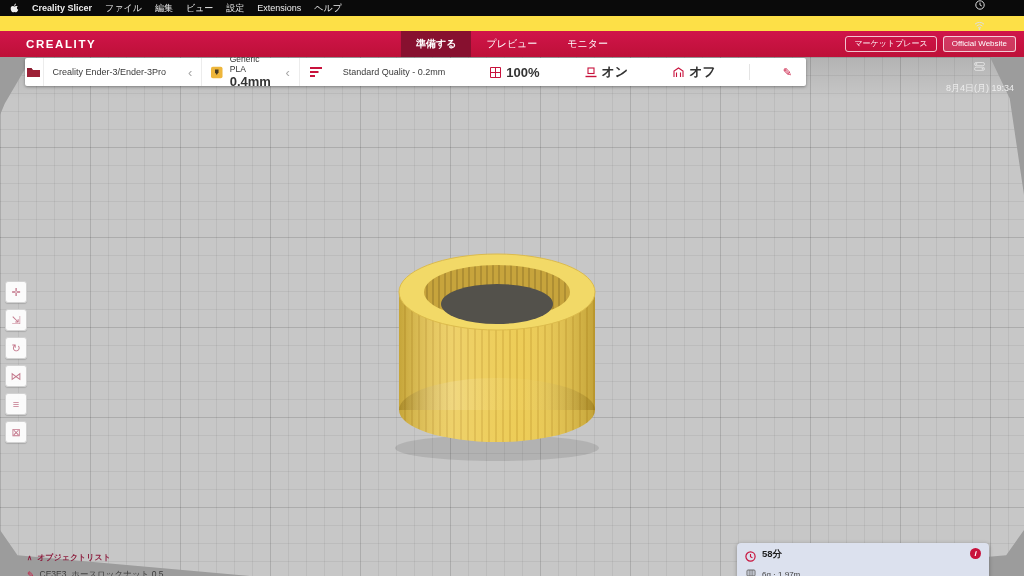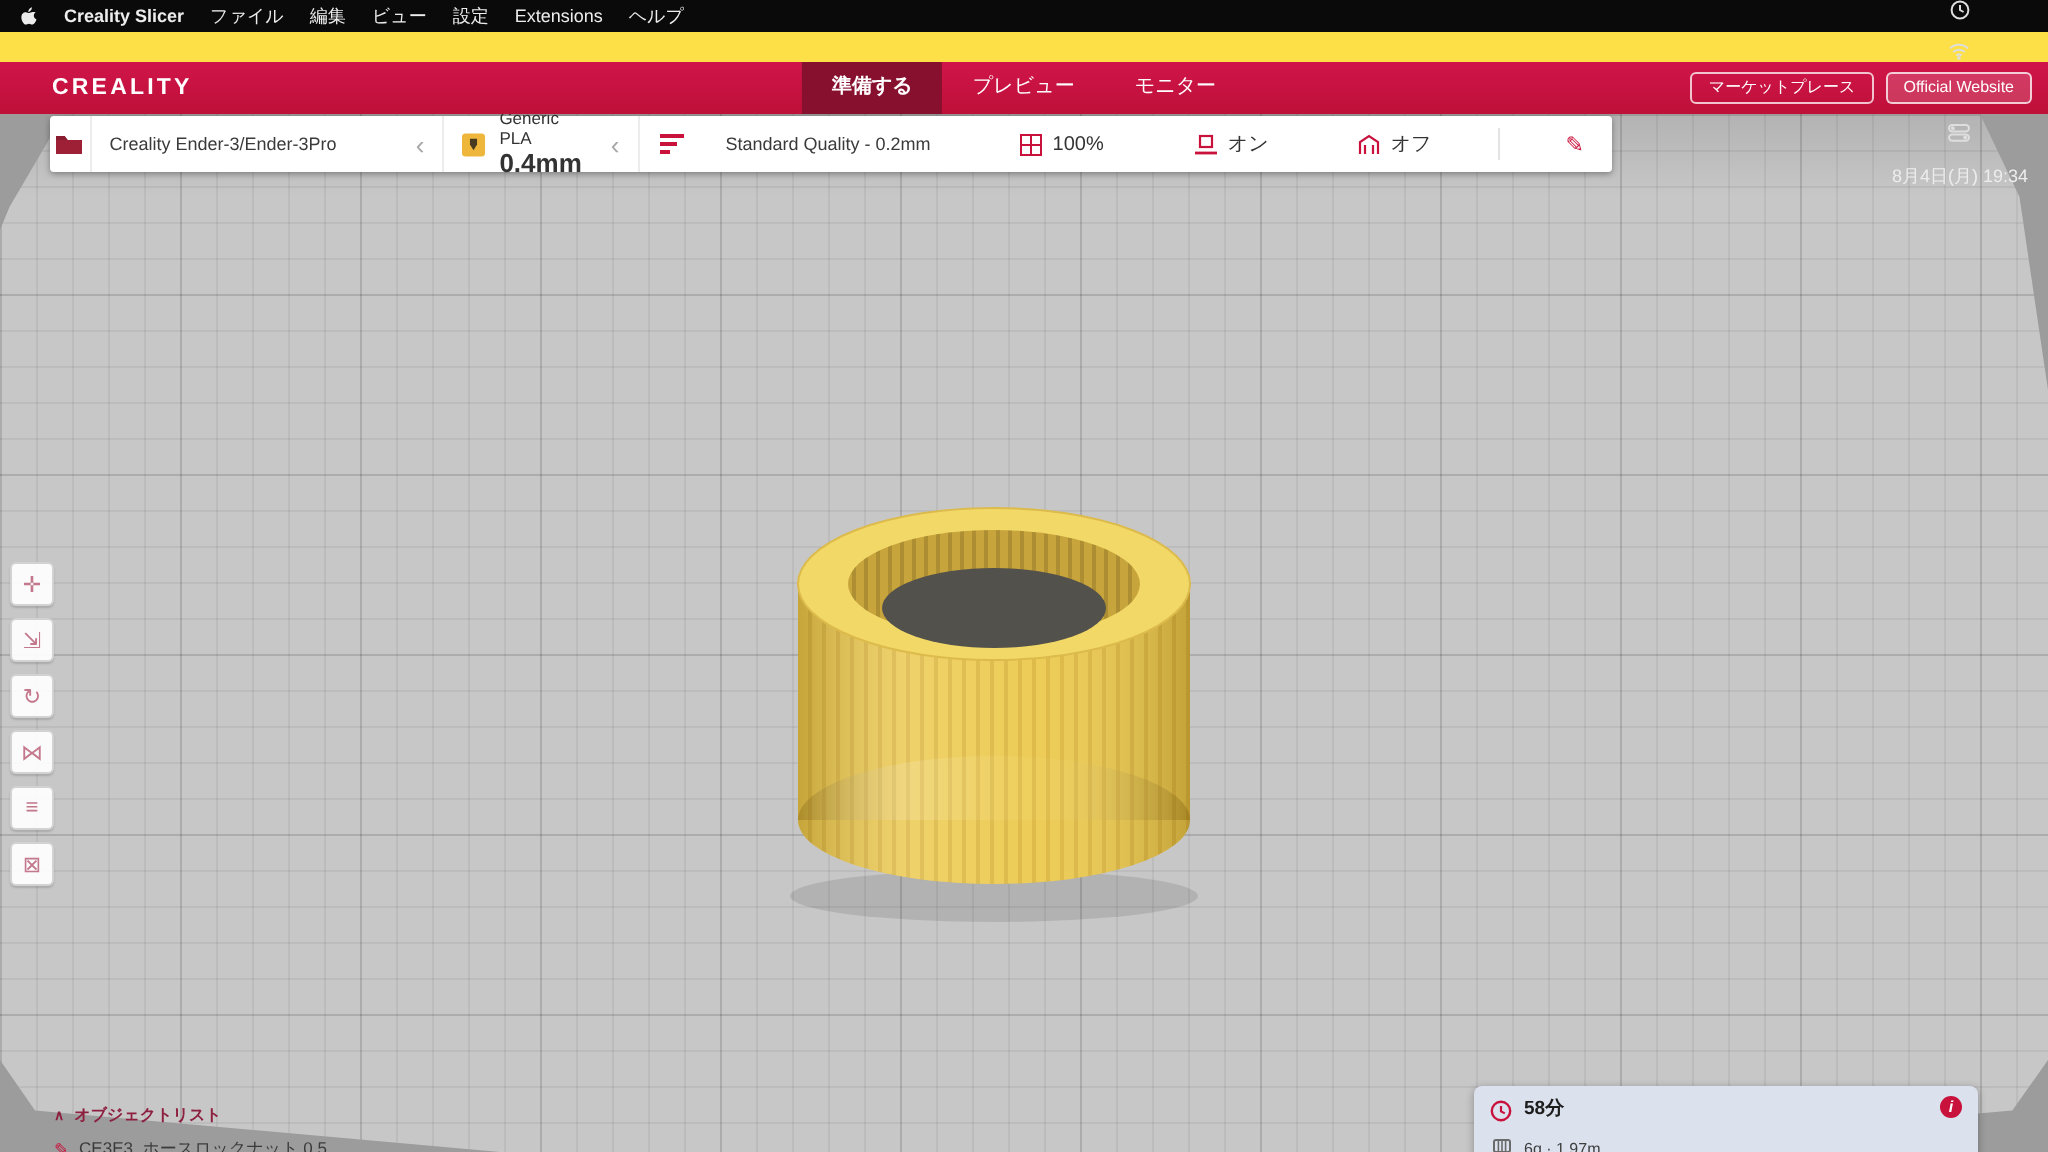--- a/index.html
+++ b/index.html
@@ -74,21 +74,21 @@
   .tsec-printer { width:298px; padding:0 9px; justify-content:space-between; }
   .tsec-material { width:148px; padding:0 9px; gap:7px; }
   .tsec-profile { flex:1; padding:0 10px; gap:21px; border-right:none; }
   .tname { font-size:9px; color:#3a3a3a; white-space:nowrap; }
   .chev { font-size:13px; color:#a8a8a8; line-height:1; margin-left:auto; padding-left:6px; }
   .mat-text { line-height:1.2; }
   .mat-name { font-size:8.5px; font-weight:normal; color:#333; }
   .mat-noz { font-size:13px; font-weight:bold; color:#333; }
   .tval-group { display:flex; align-items:center; gap:5px; margin-left:24px; white-space:nowrap; }
   .tval-group:first-of-type { margin-left:auto; }
-  .tval { font-size:10px; font-weight:normal; color:#333; }
+  .tval { font-size:13px; font-weight:bold; color:#333; }
   .tdivider { width:1px; height:16px; background:#e4e4e4; margin:0 12px; }
   .pencil { color:#c8123c; font-size:11px; margin-right:4px; }
 
   
   .side-tools { position:absolute; left:5px; top:224px; display:flex; flex-direction:column; gap:6px; z-index:30; }
   .tool-btn {
     width:22px; height:22px; background:rgba(255,255,255,.92); border:1px solid #d2d2d2; border-radius:3px;
     color:#c4788c; font-size:11px; display:flex; align-items:center; justify-content:center;
     box-shadow:0 1px 1px rgba(0,0,0,.15);
   }

